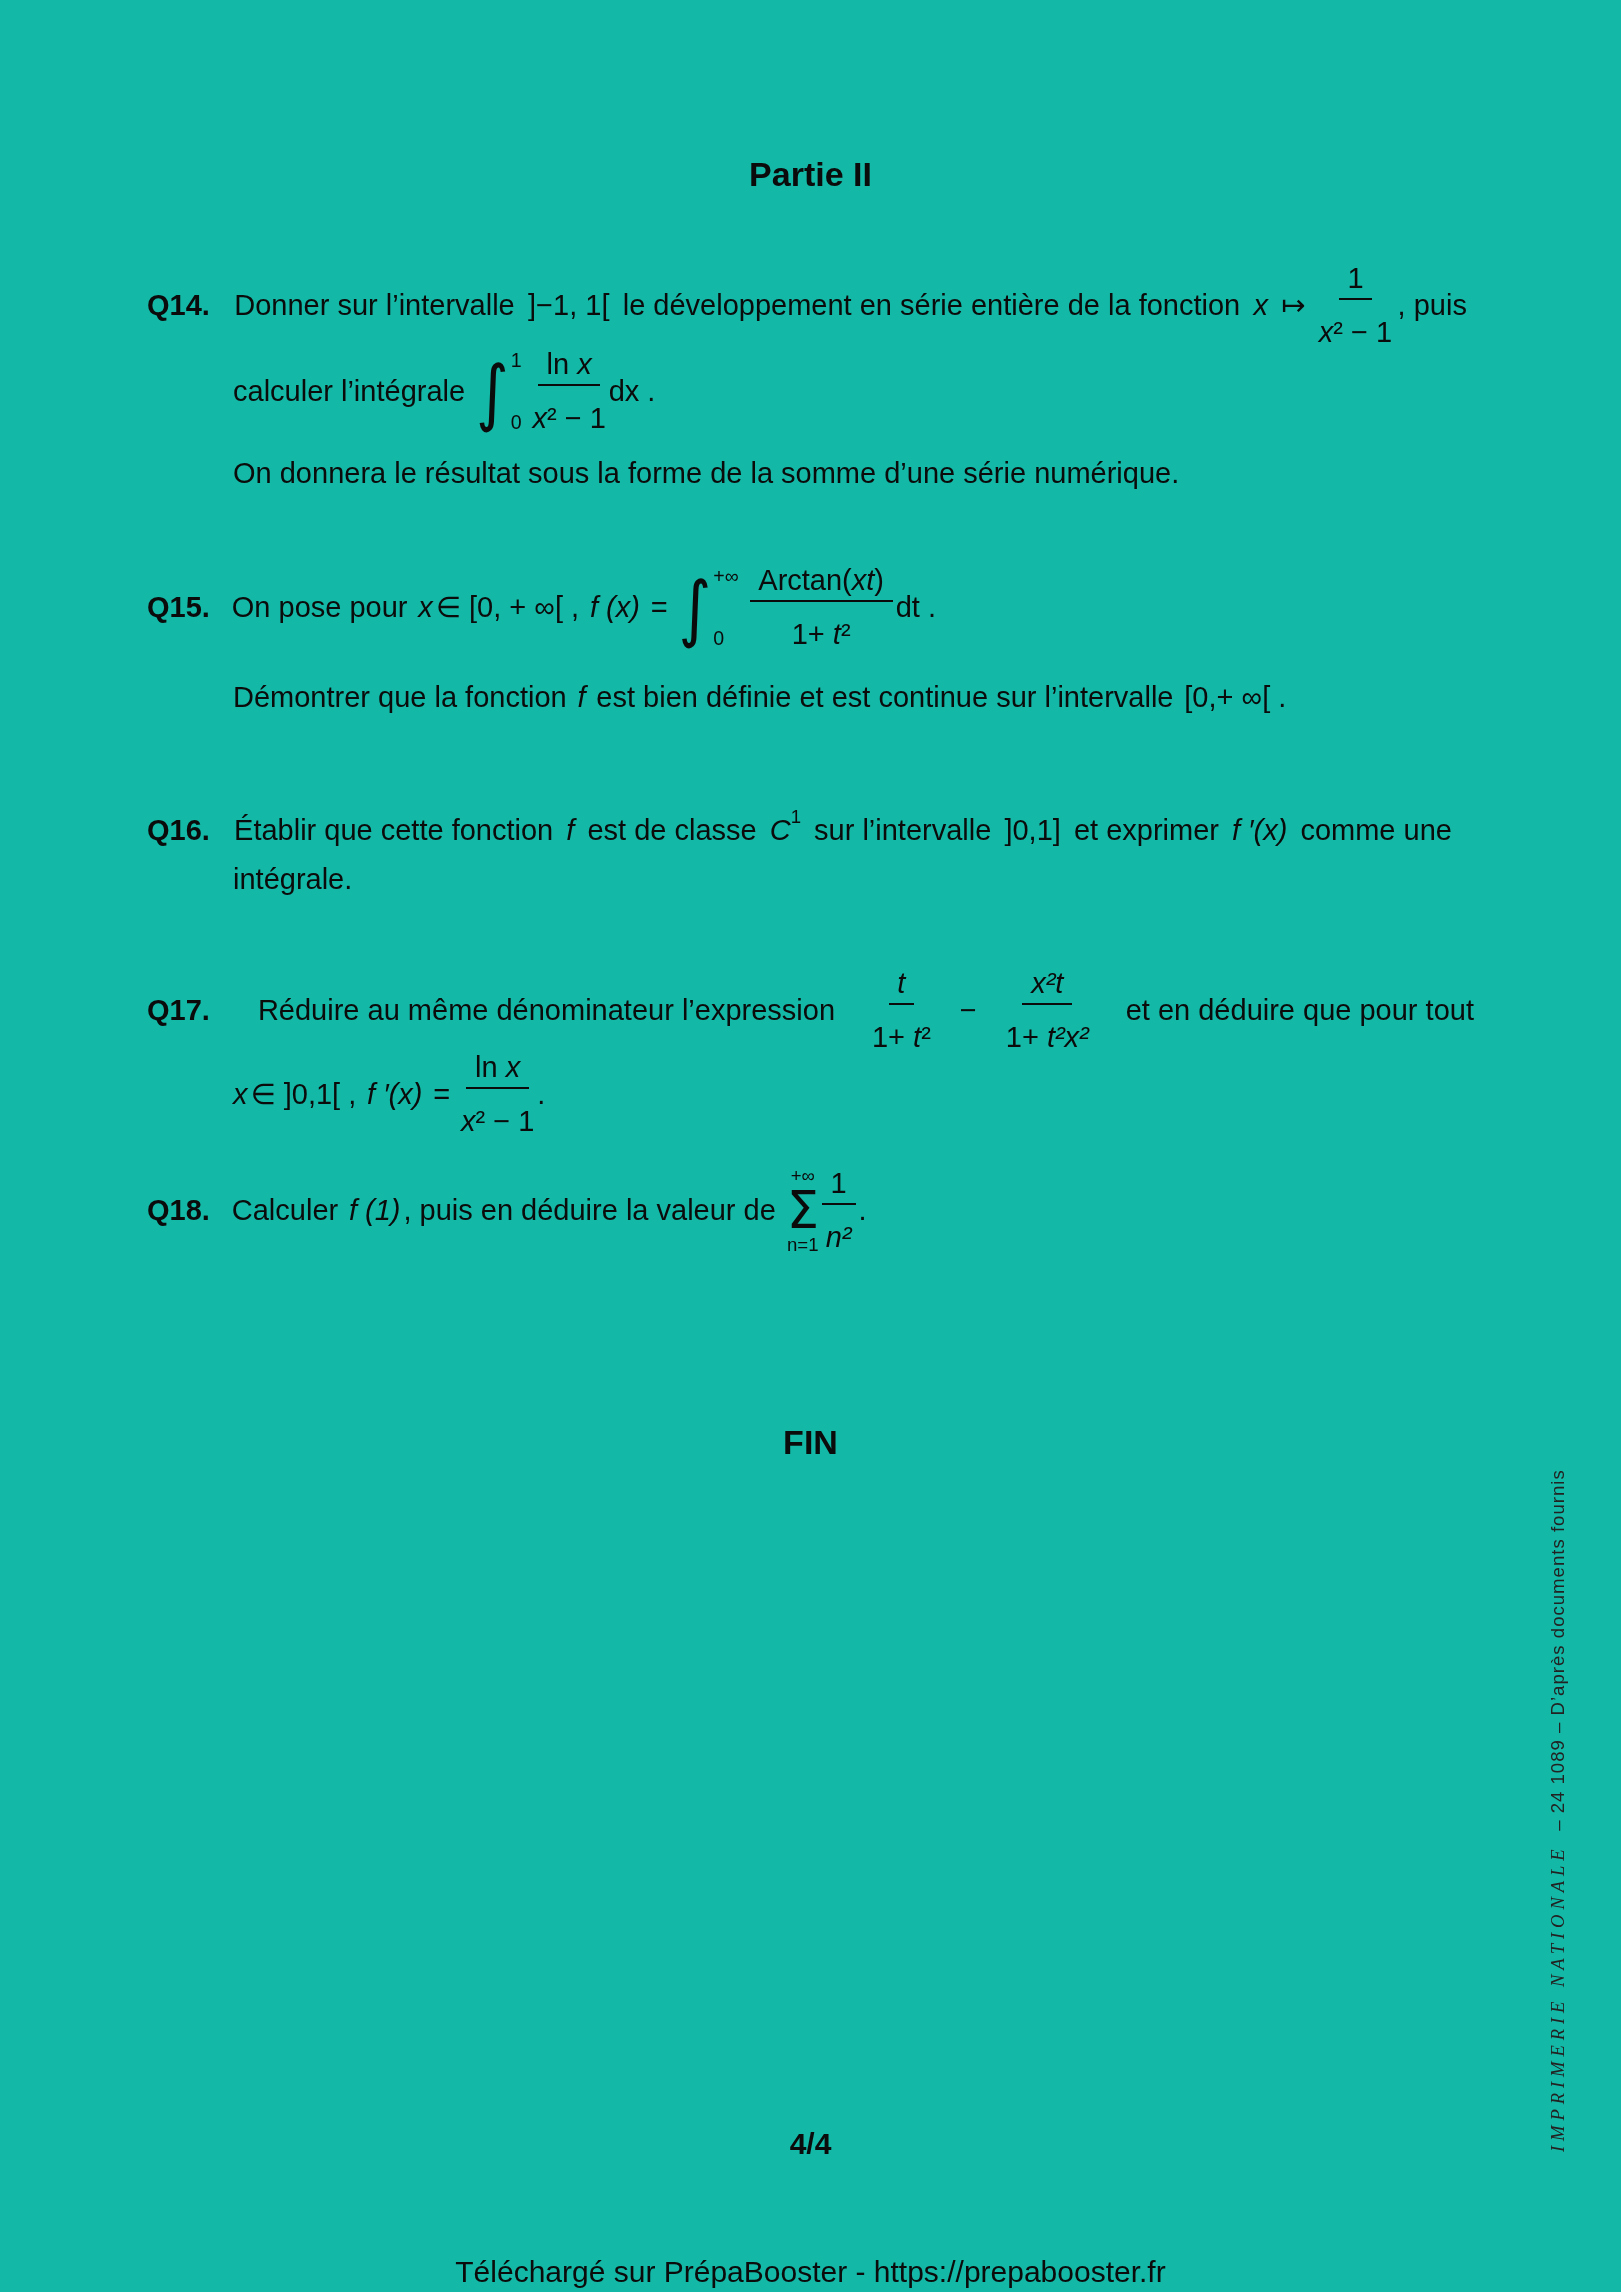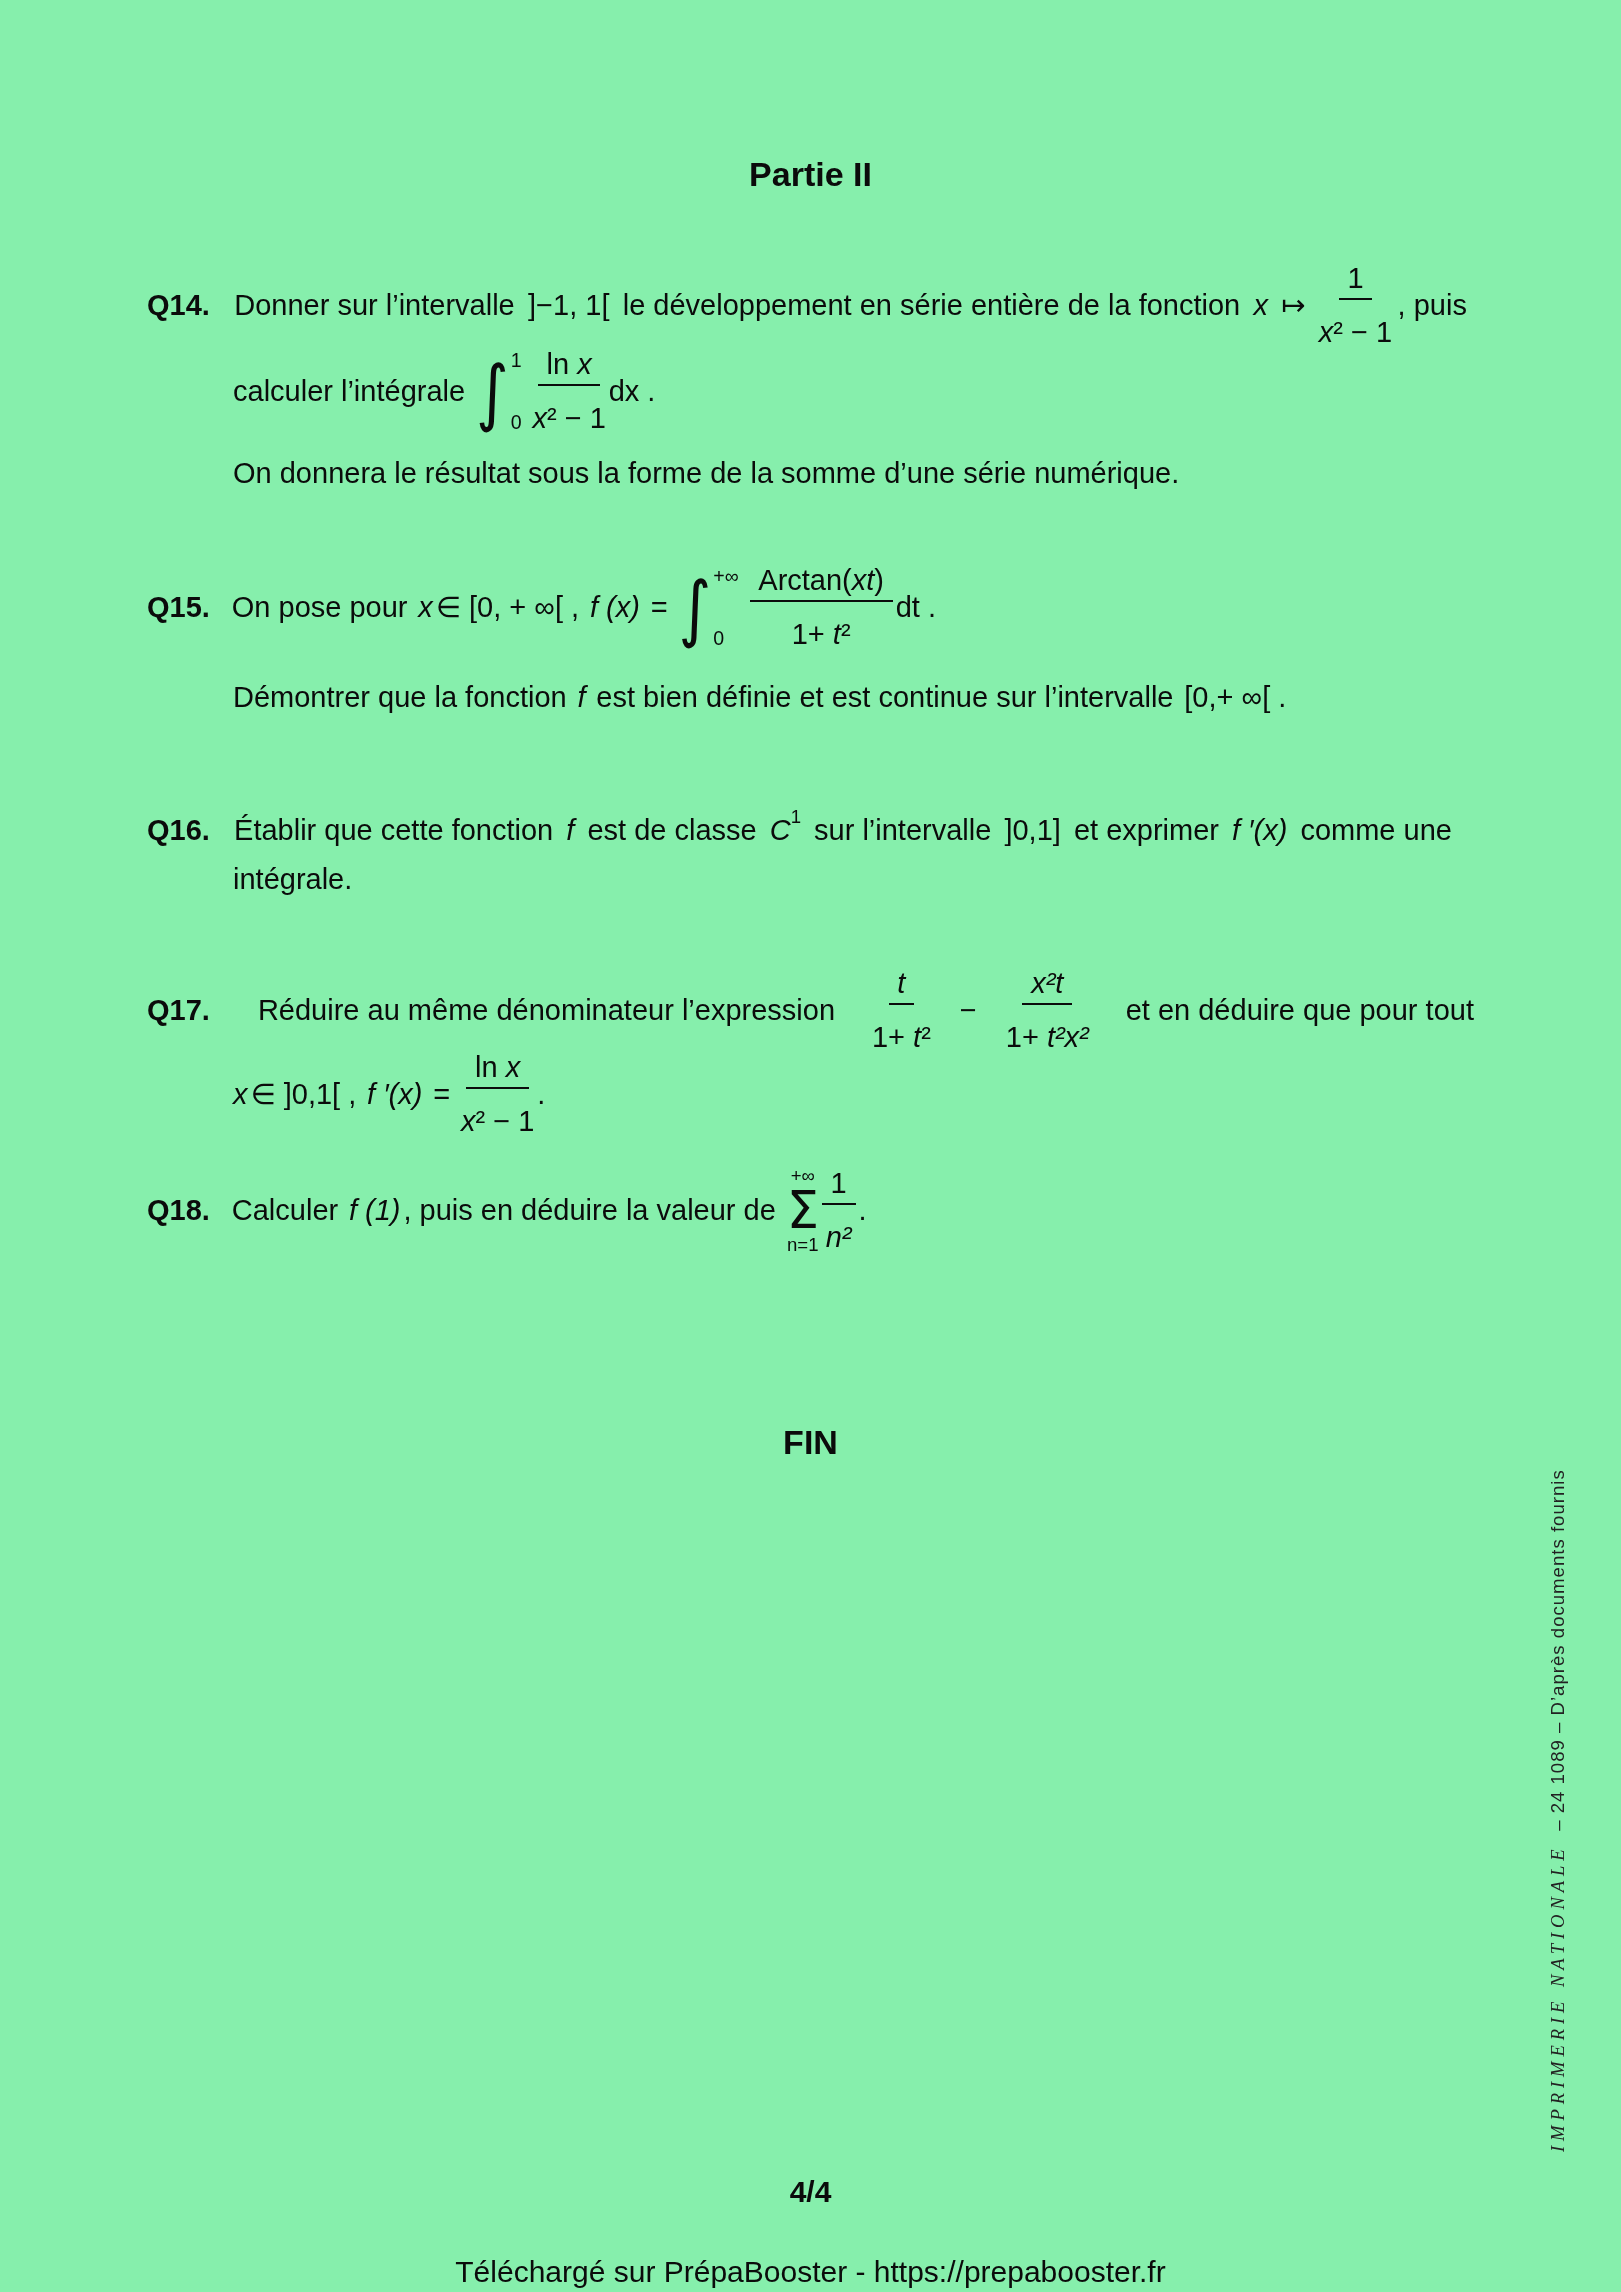--- a/index.html
+++ b/index.html
@@ -1,19 +1,19 @@
 <!DOCTYPE html>
 <html><head>
 <meta charset="utf-8">
 <style>
   html,body{margin:0;padding:0;background:#888;}
   .page{
     position:relative;
     width:1621px;height:2293px;
-    background:#86efac;
+    background:#14b8a6;
     font-family:"Liberation Sans","DejaVu Sans",sans-serif;
     color:#0b0b0b;
     font-size:29px;
     overflow:hidden;
   }
   .row{
     position:absolute;
     display:flex;
     align-items:center;
     white-space:pre;
@@ -201,21 +201,21 @@
       <span class="fnum"><span class="mu">1</span></span>
       <span class="fden"><span class="mi">n²</span></span>
     </span>
     <span class="mu tight">.</span>
   </div>
 
   <div class="row center fin" style="top:1423px;height:39px;">
     <span>FIN</span>
   </div>
 
-  <div class="row center pagenum" style="top:2127px;height:35px;margin-top:48px;">
+  <div class="row center pagenum" style="top:2127px;height:35px;">
     <span>4/4</span>
   </div>
 
   <div class="row center footer" style="top:2223px;height:35px;margin-top:32px;">
     <span>Téléchargé sur PrépaBooster - https://prepabooster.fr</span>
   </div>
 
   <div class="imprint">
     <span class="imprint-serif">IMPRIMERIE NATIONALE</span>
     <span class="imprint-sans">–  24 1089  –  D’après documents fournis</span>

